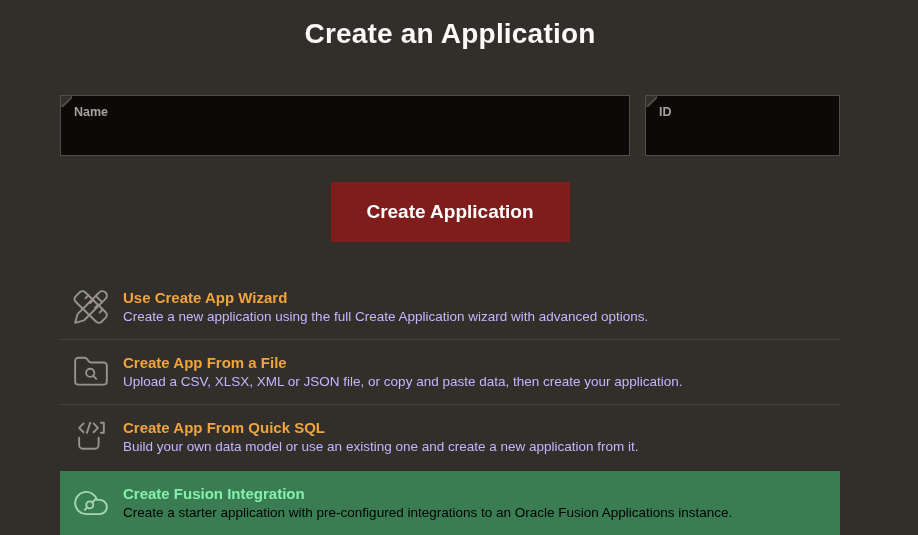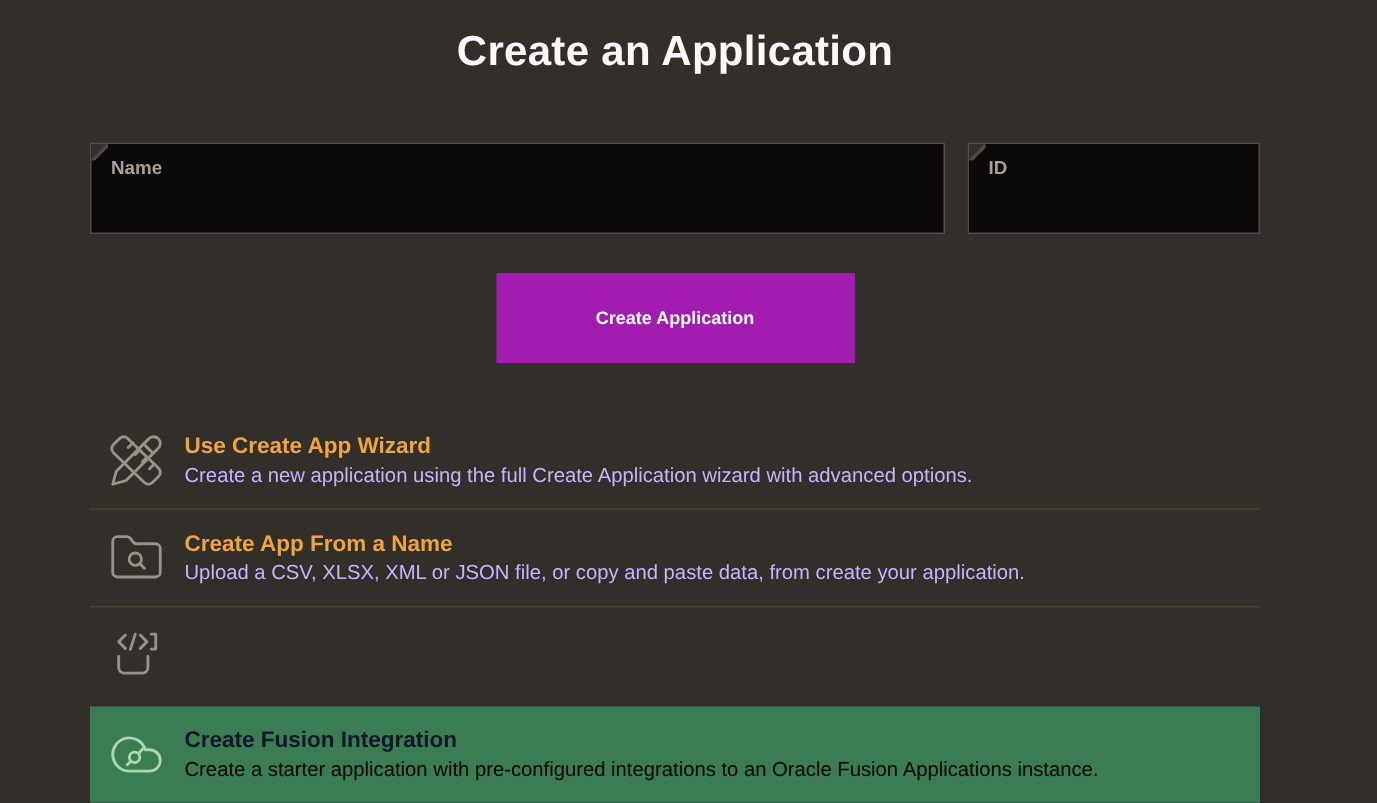--- a/index.html
+++ b/index.html
@@ -29,39 +29,39 @@
     display:block;padding:9px 13px 0;font-size:12.5px;line-height:15px;
     color:#a7a19a;font-weight:bold;
   }
   .field-input{
     display:block;width:100%;box-sizing:border-box;border:0;outline:none;
     background:transparent;color:#f5f3f0;font-size:16px;
     padding:3px 13px 0;font-family:inherit;
   }
   .create-btn{
     display:block;margin:26px auto 0;min-width:239px;height:60px;
-    background:#a21caf;color:#ffffff;border:0;cursor:pointer;
-    font-size:12px;font-weight:bold;font-family:inherit;
+    background:#7f1d1d;color:#ffffff;border:0;cursor:pointer;
+    font-size:19px;font-weight:bold;font-family:inherit;
   }
   .options{margin-top:33px;}
   .option-row{
     display:flex;align-items:center;gap:13px;
     padding:13px 12px;text-decoration:none;cursor:pointer;
   }
   .option-row + .option-row{border-top:1px solid #474238;}
   .option-row.highlighted{
     border-top:0;margin-top:2px;background:#3a7d53;padding-bottom:20px;
   }
   .option-icon{width:38px;height:38px;flex:none;color:#97928b;display:flex;}
   .option-icon svg{width:38px;height:38px;}
   .highlighted .option-icon{color:#a9d7ae;}
   .option-text{display:flex;flex-direction:column;gap:3px;justify-content:space-between;}
   .option-title{color:#f0a43e;font-size:15px;line-height:17px;font-weight:bold;}
   .option-desc{color:#c4b5fd;font-size:13.5px;line-height:16px;}
-  .highlighted .option-title{color:#0f172a;}
+  .highlighted .option-title{color:#86efac;}
   .highlighted .option-desc{color:#000000;}
 </style>
 </head>
 <body>
 
 <div class="content">
 
   <h1 class="page-title">Create an Application</h1>
 
   <div class="fields-row">
@@ -100,34 +100,38 @@
 
     <a class="option-row">
       <span class="option-icon">
         <svg viewBox="0 0 24 24" fill="none" stroke="currentColor" stroke-width="1.2" stroke-linecap="round" stroke-linejoin="round">
           <path d="M20 20a2 2 0 0 0 2-2V8a2 2 0 0 0-2-2h-7.9a2 2 0 0 1-1.69-.9L9.6 3.9A2 2 0 0 0 7.93 3H4a2 2 0 0 0-2 2v13a2 2 0 0 0 2 2Z"></path>
           <circle cx="11.5" cy="12.5" r="2.6"></circle>
           <path d="M13.4 14.4 15.3 16.3"></path>
         </svg>
       </span>
       <span class="option-text">
-        <span class="option-title">Create App From a Name</span>
-        <span class="option-desc">Upload a CSV, XLSX, XML or JSON file, or copy and paste data, from create your application.</span>
+        <span class="option-title">Create App From a File</span>
+        <span class="option-desc">Upload a CSV, XLSX, XML or JSON file, or copy and paste data, then create your application.</span>
       </span>
     </a>
 
     <a class="option-row">
       <span class="option-icon">
         <svg viewBox="0 0 24 24" fill="none" stroke="currentColor" stroke-width="1.2" stroke-linecap="round" stroke-linejoin="round">
           <polyline points="7.3 3.4 4.5 6.2 7.3 9"></polyline>
           <line x1="9.4" y1="9.4" x2="11.5" y2="3"></line>
           <polyline points="13.6 3.4 16.4 6.2 13.6 9"></polyline>
           <path d="M18.2 3h1.9v6.3h-1.9"></path>
           <path d="M4.5 12.4v4.7a2.3 2.3 0 0 0 2.3 2.3h7.7a2.3 2.3 0 0 0 2.3-2.3v-4.7"></path>
         </svg>
+      </span>
+      <span class="option-text">
+        <span class="option-title">Create App From Quick SQL</span>
+        <span class="option-desc">Build your own data model or use an existing one and create a new application from it.</span>
       </span>
     </a>
 
     <a class="option-row highlighted">
       <span class="option-icon">
         <svg viewBox="0 0 24 24" fill="none" stroke="currentColor" stroke-width="1.2" stroke-linecap="round" stroke-linejoin="round">
           <path d="M17.5 19H9a7 7 0 1 1 6.71-9h1.79a4.5 4.5 0 1 1 0 9Z"></path>
           <circle cx="11.2" cy="13.2" r="2.2"></circle>
           <path d="M12.9 11.5 15.2 9.2"></path>
           <path d="M8.1 16.3l1.5-1.5"></path>

